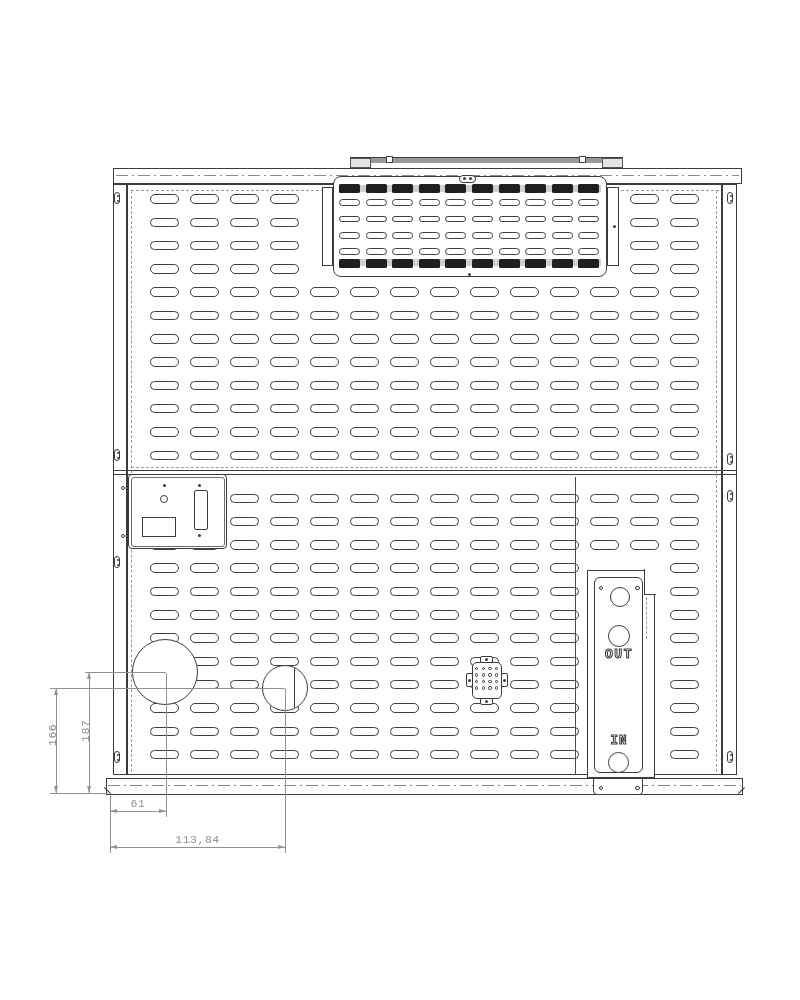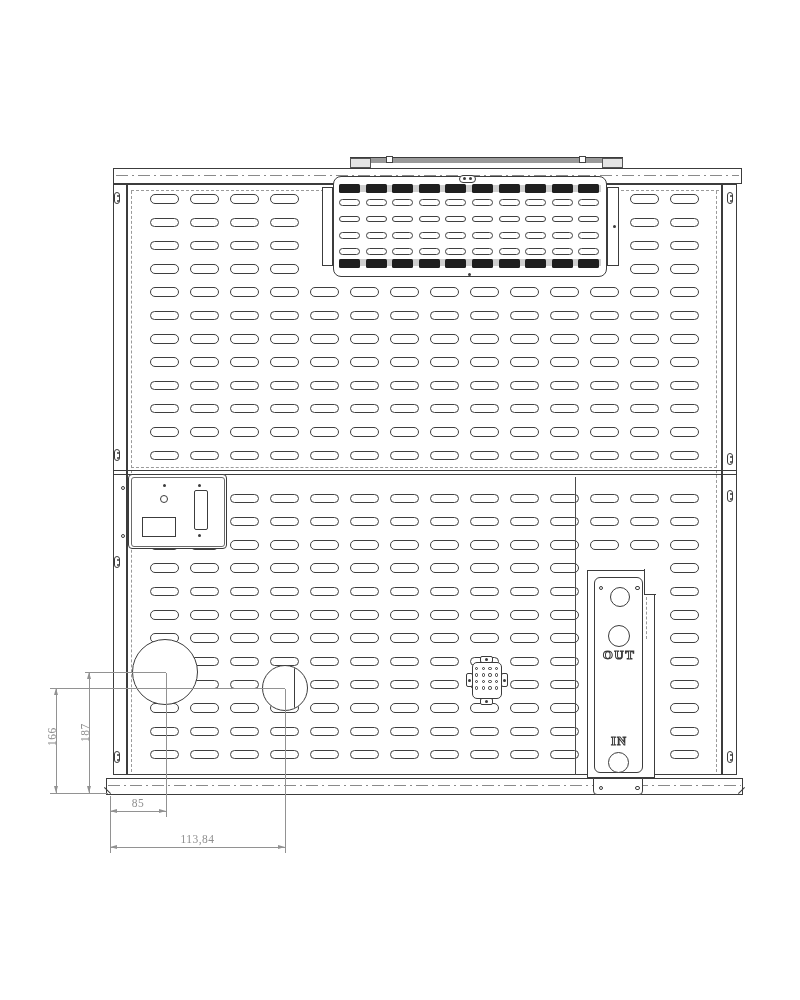--- a/index.html
+++ b/index.html
@@ -1,17 +1,17 @@
 <!DOCTYPE html>
 <html><head>
 <meta charset="utf-8">
 <style>
   html,body{margin:0;padding:0;background:#fff;}
   #canvas{position:relative;width:800px;height:1000px;background:#fff;overflow:hidden;
-          font-family:Liberation Serif, serif;}
+          font-family:Liberation Mono, monospace;}
   #canvas *{position:absolute;box-sizing:border-box;}
   .ln{background:#3c3c3c;}
   .box{border:1px solid #3c3c3c;background:#fff;}
   .ring{border:1px solid #3c3c3c;border-radius:50%;background:#fff;}
   .dot{background:#3c3c3c;border-radius:50%;}
   .slot{width:28.5px;height:9.5px;border:1px solid #3f3f3f;border-radius:5px;background:#fff;}
   .gslot{width:21px;height:6.5px;border:1px solid #3f3f3f;border-radius:3.5px;background:#fff;}
   .gdark{width:21px;height:9px;background:#1f1f1f;border-radius:1.5px;}
   .hole{width:3.4px;height:3.4px;border:1px solid #333;border-radius:50%;background:#fff;}
   .dash-h{height:0;border-top:1px dashed #9a9a9a;}
@@ -530,20 +530,20 @@
   <div class="dimtxt rot" style="left:46px;top:746px;">166</div>
 
   <div class="dim" style="left:89px;top:672px;width:1px;height:121px;"></div>
   <div class="ar ar-u" style="left:87px;top:672px;"></div>
   <div class="ar ar-d" style="left:87px;top:786px;"></div>
   <div class="dimtxt rot" style="left:79px;top:742px;">187</div>
 
   <div class="dim" style="left:110px;top:811px;width:56px;height:1px;"></div>
   <div class="ar ar-l" style="left:110px;top:809px;"></div>
   <div class="ar ar-r" style="left:159px;top:809px;"></div>
-  <div class="dimtxt" style="left:110px;top:797px;width:56px;text-align:center;">85</div>
+  <div class="dimtxt" style="left:110px;top:797px;width:56px;text-align:center;">61</div>
 
   <div class="dim" style="left:110px;top:847px;width:175px;height:1px;"></div>
   <div class="ar ar-l" style="left:110px;top:845px;"></div>
   <div class="ar ar-r" style="left:278px;top:845px;"></div>
   <div class="dimtxt" style="left:110px;top:833px;width:175px;text-align:center;">113,84</div>
 
 </div>
 
 </body></html>

